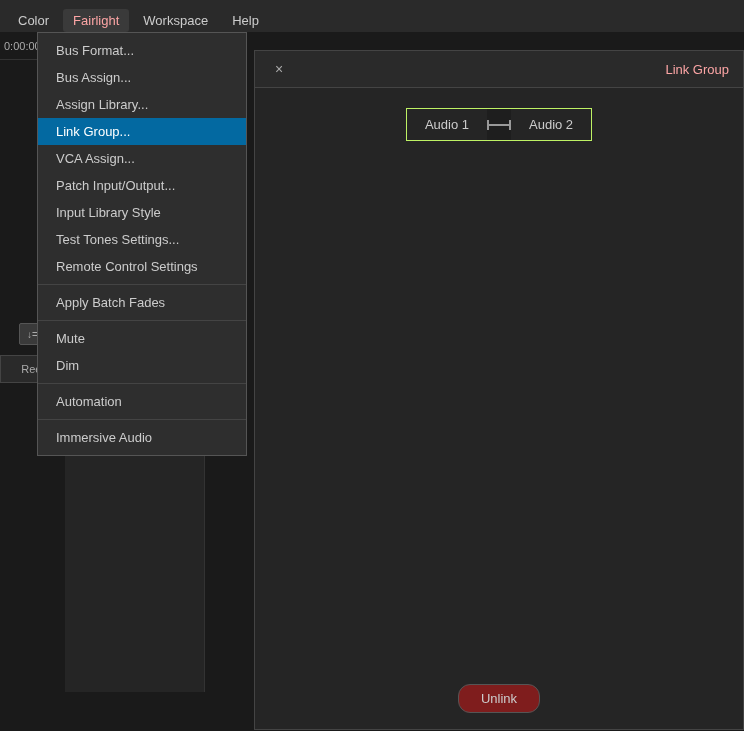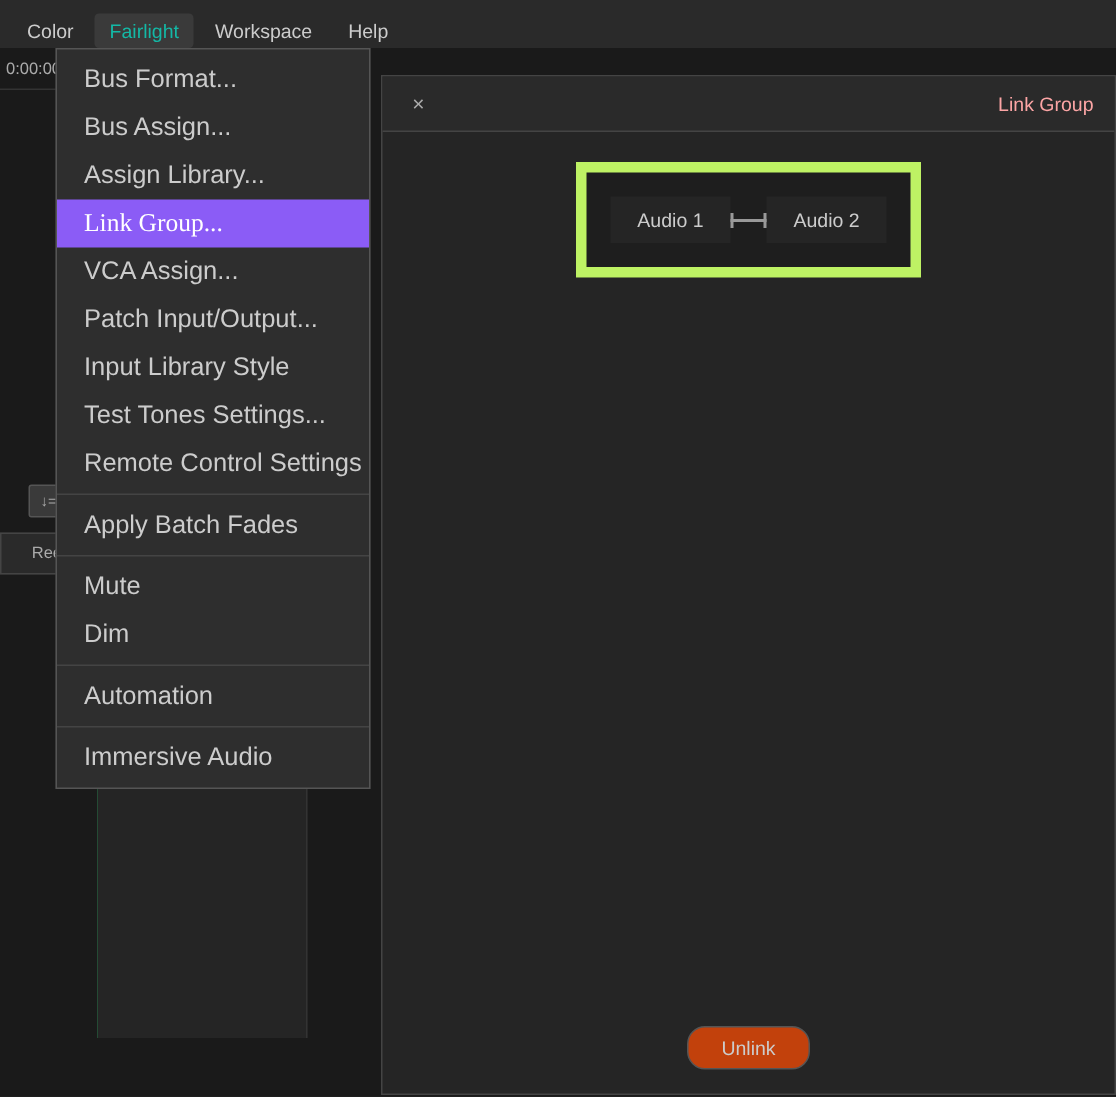--- a/index.html
+++ b/index.html
@@ -25,44 +25,43 @@
       position: relative;
       z-index: 100;
     }
     .menubar-item {
       padding: 4px 10px;
       cursor: pointer;
       border-radius: 3px;
       font-size: 13px;
       color: #ccc;
     }
-    .menubar-item.active { background: #3a3a3a; color: #14b8a6; }
+    .menubar-item.active { background: #3a3a3a; color: #fca5a5; }
 
     
     .dropdown {
       position: absolute;
       top: 32px;
       left: 37px;
       background: #2e2e2e;
       border: 1px solid #555;
       width: 210px;
       z-index: 200;
       padding: 4px 0;
     }
     .dropdown-item {
       padding: 6px 18px;
       cursor: pointer;
       color: #ccc;
-      font-size: 17px;
+      font-size: 13px;
       white-space: nowrap;
     }
     .dropdown-item.highlighted {
-      background: #8b5cf6;
+      background: #0369a1;
       color: #fff;
-      font-family: Liberation Serif, serif;
     }
     .dropdown-separator {
       height: 1px;
       background: #444;
       margin: 4px 0;
     }
 
     .transport-btn {
       width: 28px;
       height: 22px;
@@ -123,23 +122,23 @@
       flex-direction: column;
       align-items: center;
       gap: 20px;
     }
 
     
     .link-group-visual {
       display: flex;
       align-items: center;
       gap: 0;
-      border: 7px solid #bef264;
+      border: 1px solid #bef264;
       background: #1e1e1e;
-      padding: 16px;
+      padding: 0;
     }
     .link-track-label {
       padding: 8px 18px;
       color: #ccc;
       font-size: 13px;
       background: #252525;
     }
     .link-connector {
       width: 24px;
       height: 2px;
@@ -163,21 +162,21 @@
 
     
     .dialog-bottom {
       margin-top: auto;
       padding: 16px;
       display: flex;
       justify-content: center;
     }
 
     .btn-unlink {
-      background: #c2410c;
+      background: #7f1d1d;
       border: 1px solid #555;
       border-radius: 12px;
       padding: 6px 22px;
       color: #ccc;
       cursor: pointer;
       font-size: 13px;
     }
 
     
     .audio-track-strip {

